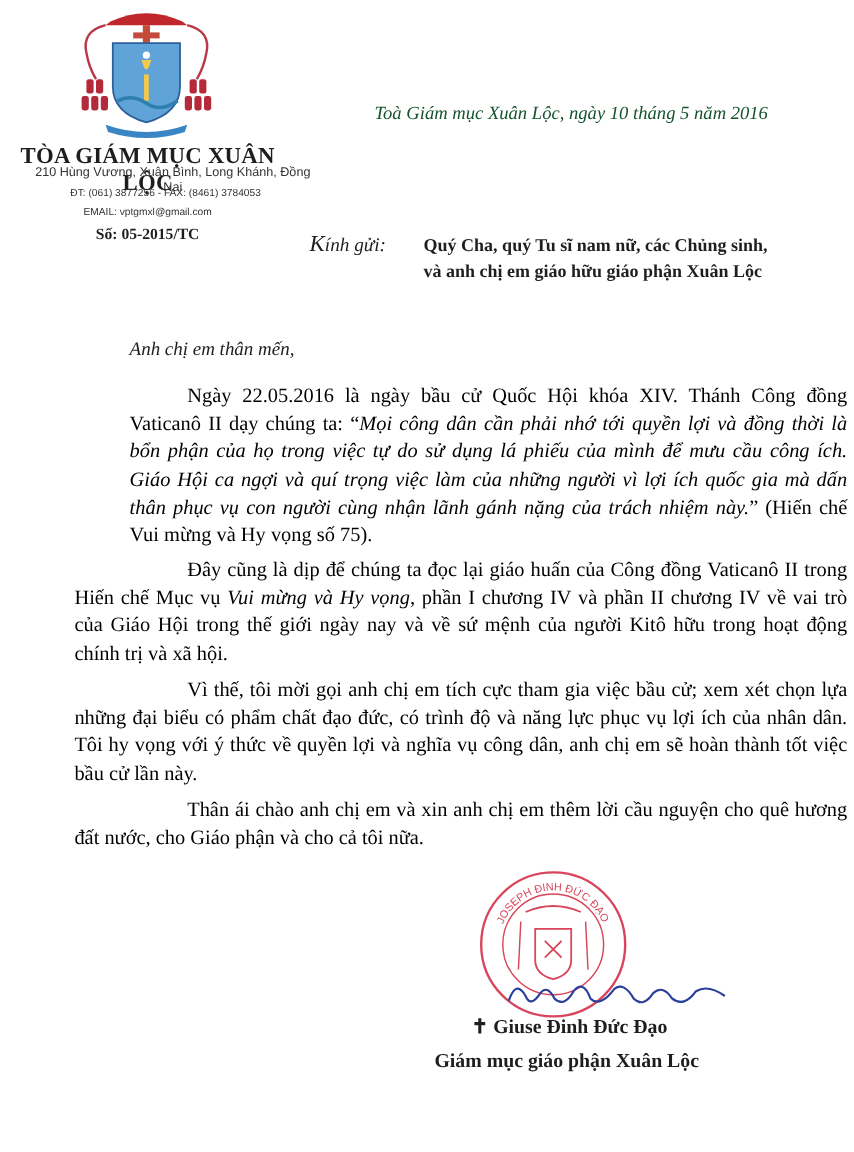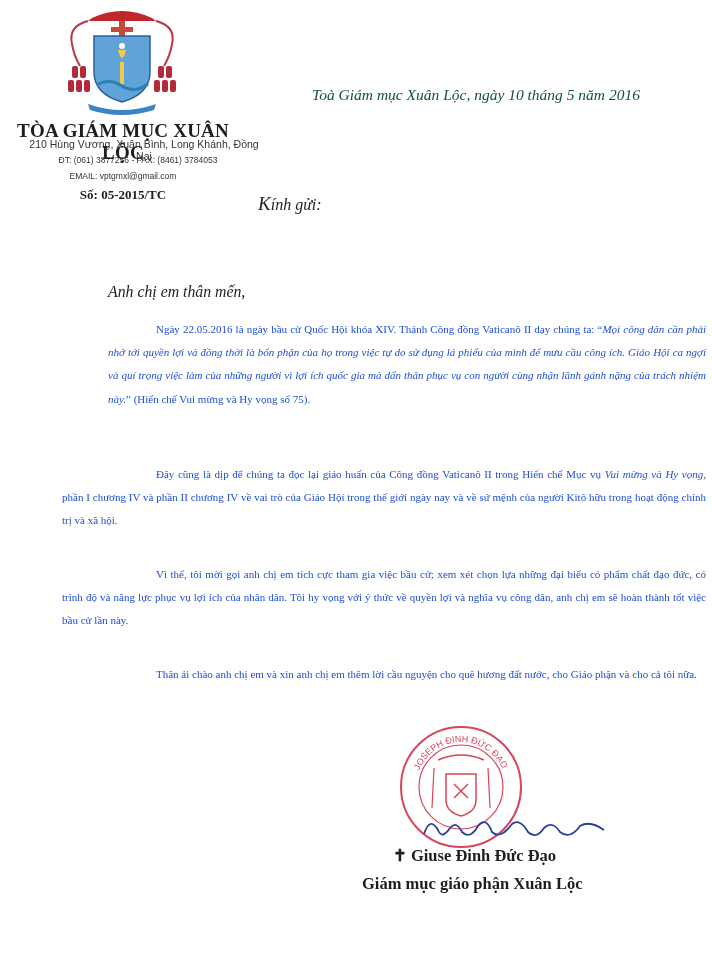--- a/index.html
+++ b/index.html
@@ -12,21 +12,21 @@
   .org-name { left:0; width:246px; top:120px; text-align:center; font-weight:bold; font-size:19px; letter-spacing:0.2px; }
   .org-line { left:0; width:246px; text-align:center; font-family:"Liberation Sans","DejaVu Sans",sans-serif; color:#333; }
   .org-addr { top:138px; font-size:10.5px;padding-left:21px; }
   .org-phone { top:155px; font-size:8.5px;margin-left:15px; }
   .org-email { top:171px; font-size:8.5px; }
   .org-num { left:0; width:246px; top:187px; text-align:center; font-weight:bold; font-size:13px; }
   .dateline { left:312px; top:86px; font-style:italic; font-size:15.5px; color:#14532d; }
   .kinh-label { left:258px; top:193px; font-style:italic; font-size:16px; }
   .kinh-label .big { font-size:19px; font-family:"Liberation Serif",serif; }
   .recipients { left:353px; top:194px; font-weight:bold; font-size:15px; line-height:22px; }
-  .body-text { left:108px; width:598px; font-size:11px; line-height:23.2px; text-align:justify; color:#1d4ed8; }
+  .body-text { left:108px; width:598px; font-size:17px; line-height:23.2px; text-align:justify; color:#000000; }
   .greeting { left:108px; top:283px; font-style:italic; font-size:15.8px; }
   .para { text-indent:48px; margin:0; }
   .p1 { top:318px; }
   .p2 { top:463px; }
   .p3 { top:563px; }
   .p4 { top:663px; }
   .seal { left:398px; top:724px; width:126px; height:126px; }
   .signature { left:420px; top:810px; width:190px; height:36px; }
   .signer { left:393px; top:846px; font-weight:bold; font-size:16.5px; }
   .signer-title { left:362px; top:874px; font-weight:bold; font-size:16.5px; }
@@ -68,20 +68,22 @@
 <div class="abs org-name">TÒA GIÁM MỤC XUÂN LỘC</div>
 <div class="abs org-line org-addr">210 Hùng Vương, Xuân Bình, Long Khánh, Đồng Nai</div>
 <div class="abs org-line org-phone">ĐT: (061) 3877256 - FAX: (8461) 3784053</div>
 <div class="abs org-line org-email">EMAIL: vptgmxl@gmail.com</div>
 <div class="abs org-num">Số: 05-2015/TC</div>
 
 <div class="abs dateline">Toà Giám mục Xuân Lộc, ngày 10 tháng 5 năm 2016</div>
 
 <div class="abs kinh-label"><span class="big">K</span><span>ính gửi:</span></div>
 <div class="abs recipients">
+  <div>Quý Cha, quý Tu sĩ nam nữ, các Chủng sinh,</div>
+  <div>và anh chị em giáo hữu giáo phận Xuân Lộc</div>
 </div>
 
 <div class="abs greeting">Anh chị em thân mến,</div>
 
 <div class="abs body-text p1">
   <p class="para"><span>Ngày 22.05.2016 là ngày bầu cử Quốc Hội khóa XIV. Thánh Công đồng Vaticanô II dạy chúng ta: “</span><i>Mọi công dân cần phải nhớ tới quyền lợi và đồng thời là bổn phận của họ trong việc tự do sử dụng lá phiếu của mình để mưu cầu công ích. Giáo Hội ca ngợi và quí trọng việc làm của những người vì lợi ích quốc gia mà dấn thân phục vụ con người cùng nhận lãnh gánh nặng của trách nhiệm này.</i><span>” (Hiến chế Vui mừng và Hy vọng số 75).</span></p>
 </div>
 
 <div class="abs body-text p2" style="left:62px;width:644px;">
   <p class="para" style="text-indent:94px;"><span>Đây cũng là dịp để chúng ta đọc lại giáo huấn của Công đồng Vaticanô II trong Hiến chế Mục vụ </span><i>Vui mừng và Hy vọng</i><span>, phần I chương IV và phần II chương IV về vai trò của Giáo Hội trong thế giới ngày nay và về sứ mệnh của người Kitô hữu trong hoạt động chính trị và xã hội.</span></p>

